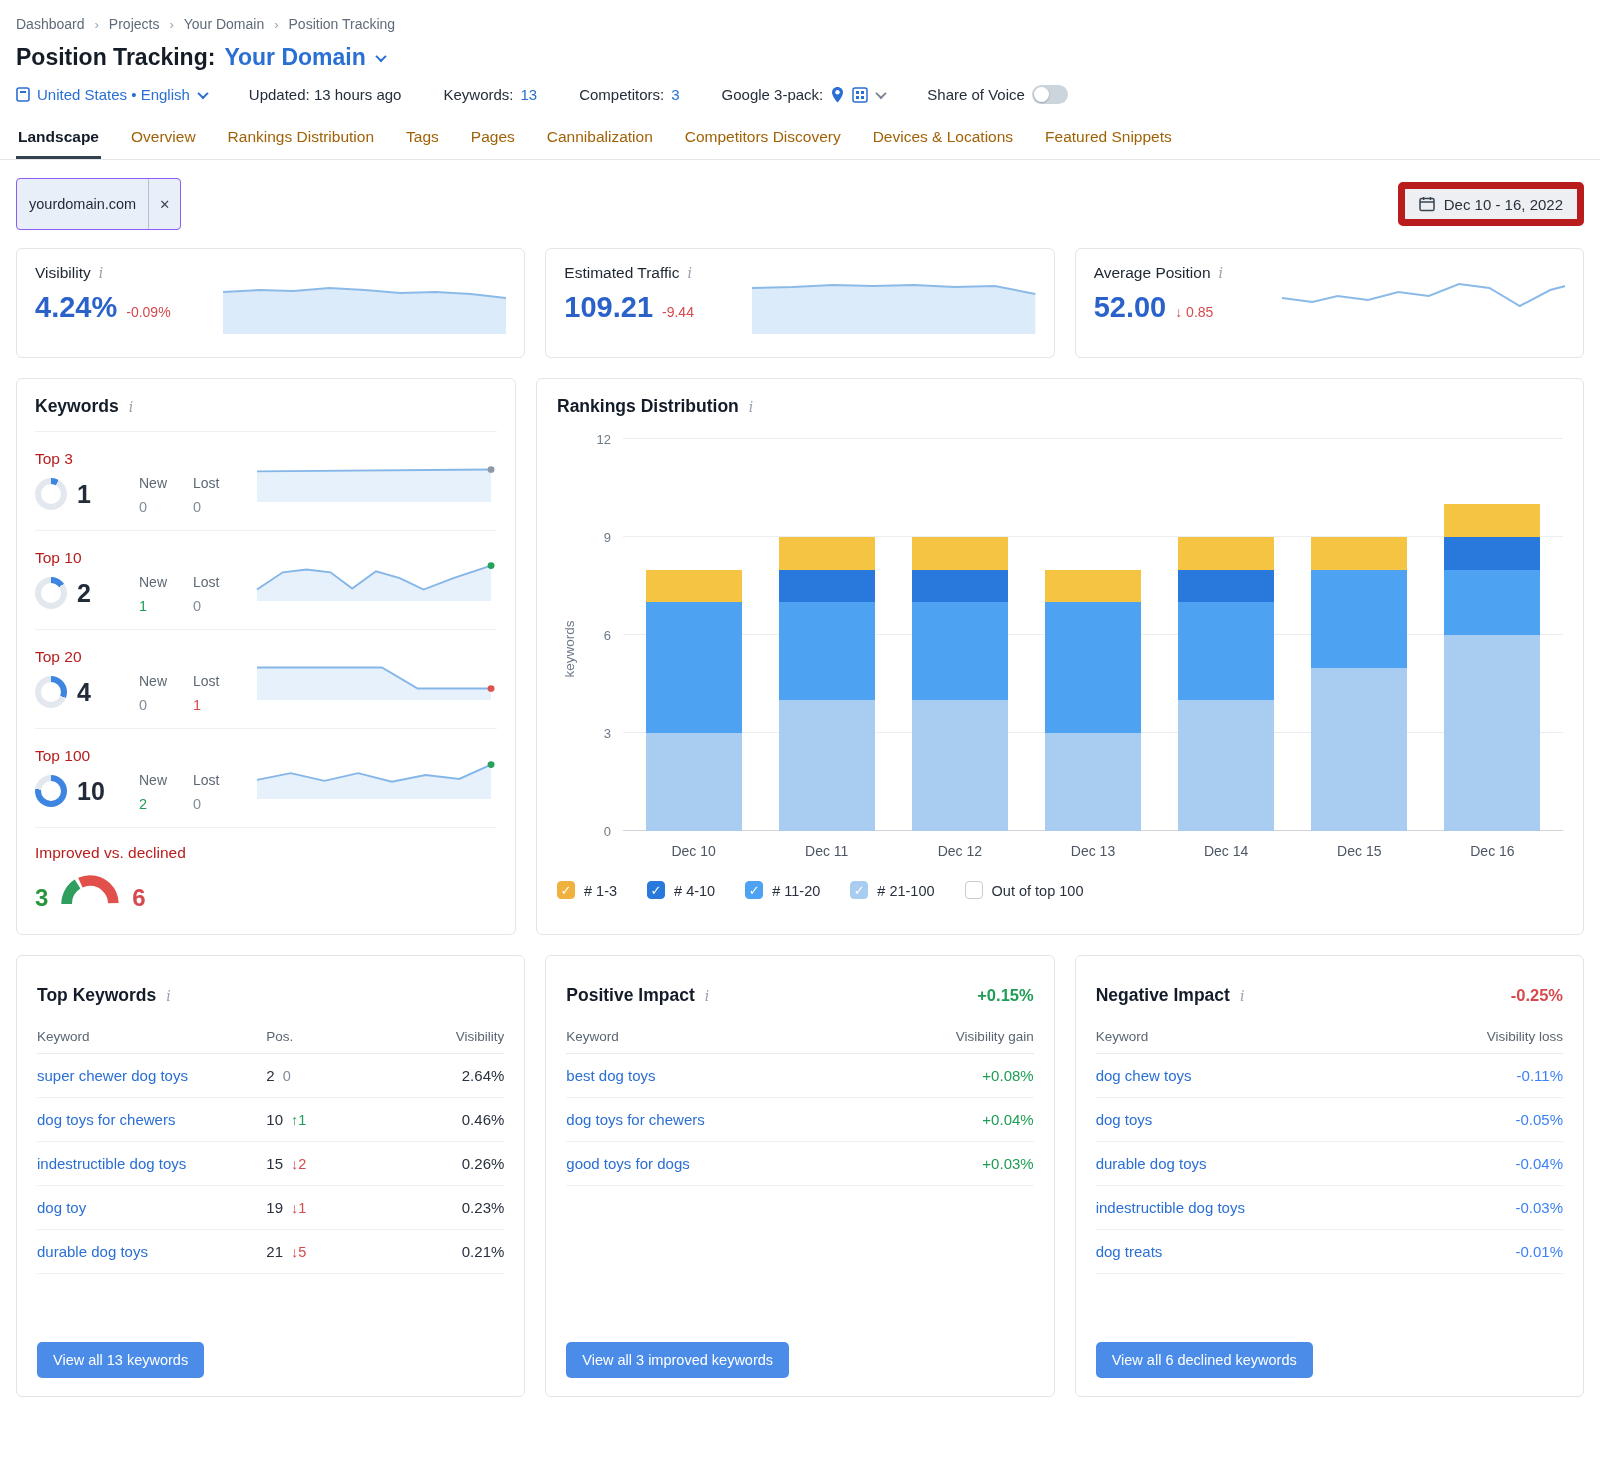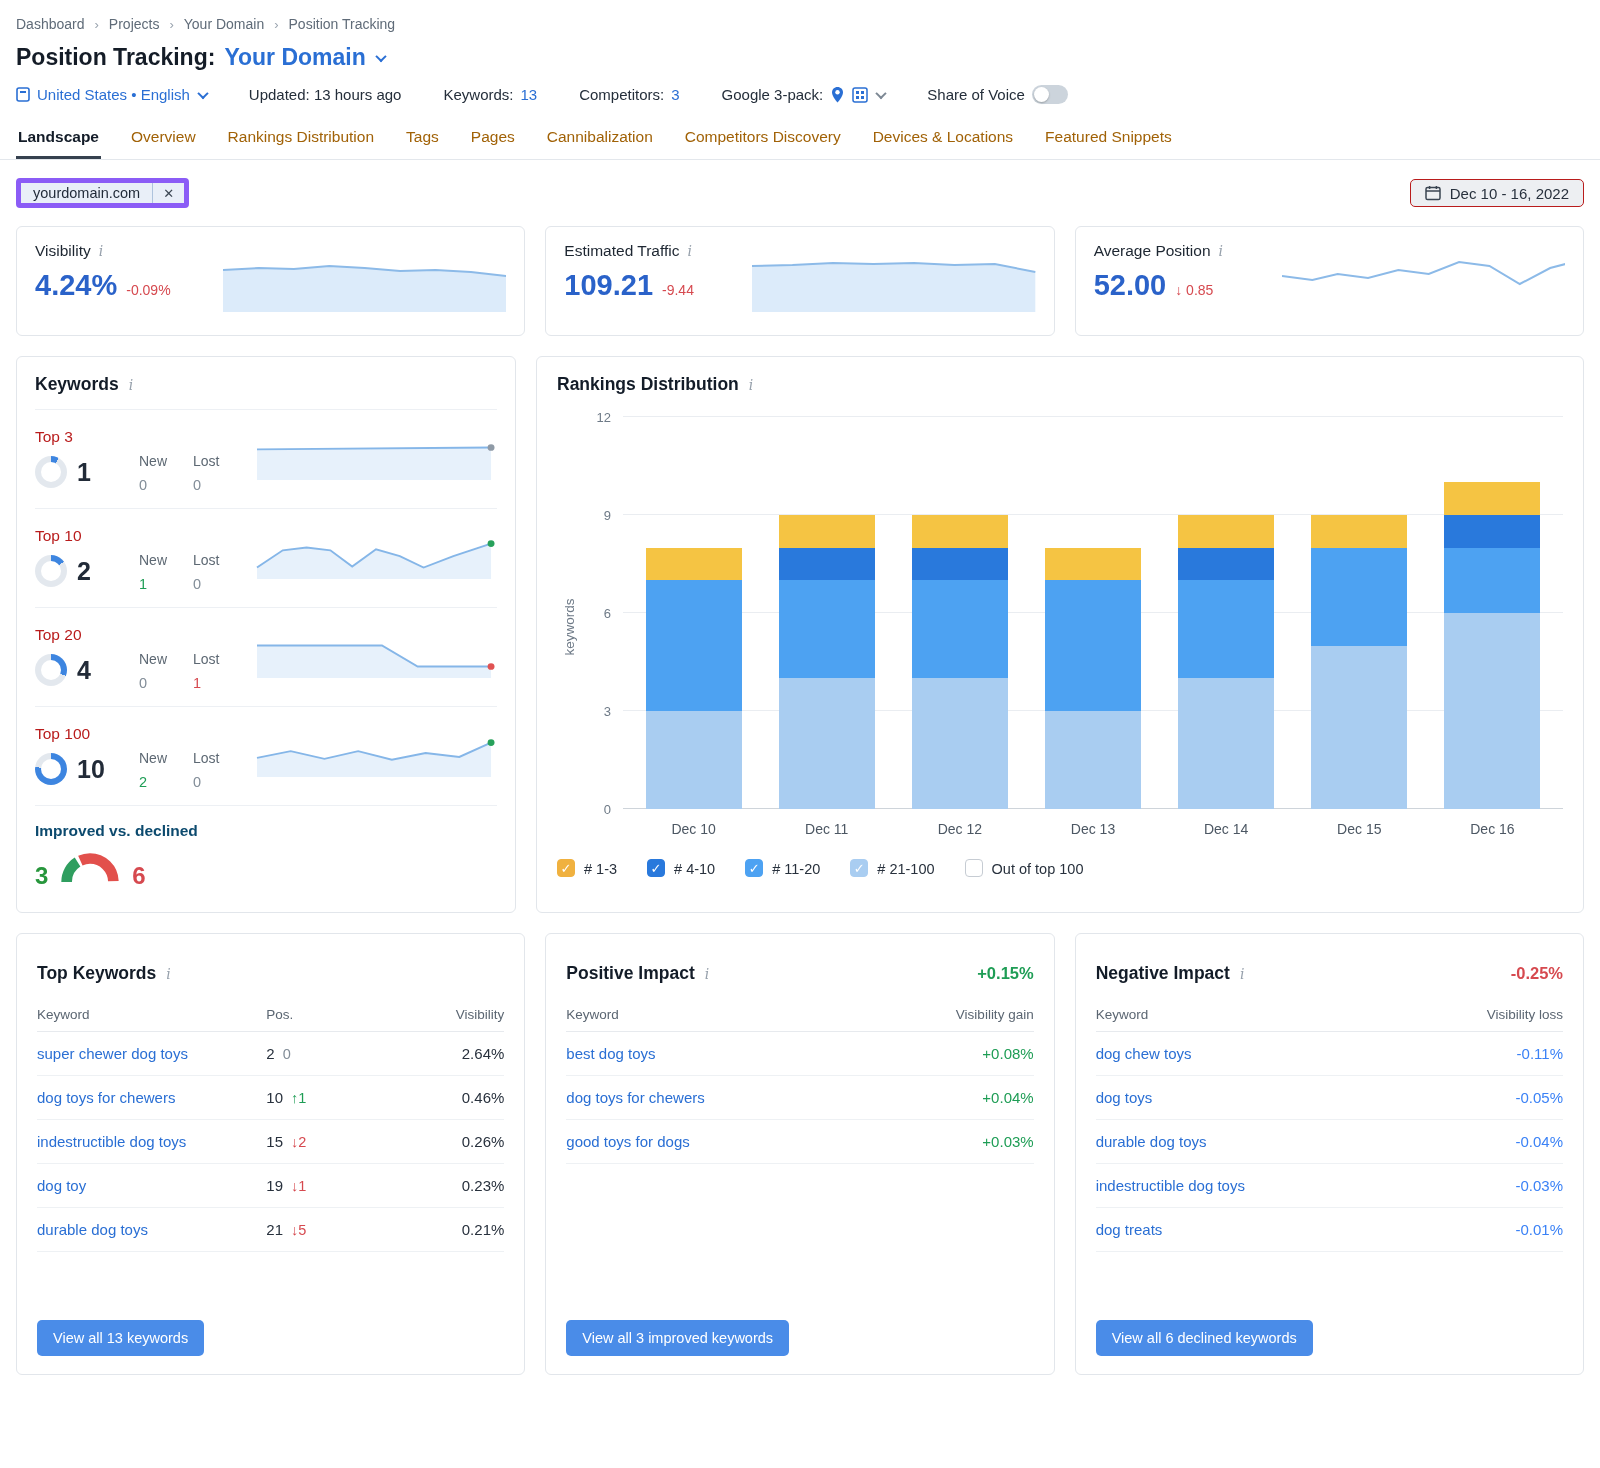--- a/index.html
+++ b/index.html
@@ -24,24 +24,24 @@
   .meta-item { display: flex; align-items: center; gap: 7px; }
   .link-blue { color: #2a6fd4; cursor: pointer; }
   .toggle { width: 36px; height: 19px; border-radius: 10px; background: #ccd4dc; position: relative; cursor: pointer; }
   .toggle .knob { position: absolute; left: 2px; top: 2px; width: 15px; height: 15px; border-radius: 50%; background: #fff; box-shadow: 0 1px 2px rgba(0,0,0,.25); }
   .tabs { display: flex; gap: 28px; margin: 16px -16px 0; padding: 0 16px; border-bottom: 1px solid #e3e7ec; }
   .tab { padding: 8px 2px 13px; font-size: 15.5px; color: #a16207; cursor: pointer; white-space: nowrap; }
   .tab.active { color: #131c28; font-weight: bold; box-shadow: inset 0 -3px 0 #36414f; }
 
   .content { padding: 18px 16px 16px; }
   .filter-row { display: flex; justify-content: space-between; align-items: center; }
-  .chip { display: flex; align-items: center; height: 30px; background: #e9eff8; border: 5px solid #8b5cf6; border-radius: 4px; overflow: hidden; cursor: pointer; }
+  .chip { display: flex; align-items: center; height: 52px; background: #e9eff8; border: 1px solid #8b5cf6; border-radius: 4px; overflow: hidden; cursor: pointer; }
   .chip-text { padding: 0 12px; font-size: 14.5px; color: #1f2937; }
   .chip-x { padding: 0 10px; height: 100%; display: flex; align-items: center; border-left: 1px solid #aec3dd; color: #3c4754; font-size: 13px; cursor: pointer; }
-  .date-btn { display: flex; align-items: center; gap: 9px; height: 28px; padding: 0 14px; background: #edeff2; border: 1px solid #b91c1c; border-radius: 5px; font-size: 15px; color: #28313d; cursor: pointer; }
+  .date-btn { display: flex; align-items: center; gap: 9px; height: 44px; padding: 0 14px; background: #edeff2; border: 7px solid #b91c1c; border-radius: 5px; font-size: 15px; color: #28313d; cursor: pointer; }
 
   .card { background: #fff; border: 1px solid #e2e6eb; border-radius: 6px; }
   .info-i { font-family: "DejaVu Serif", serif; font-style: italic; color: #97a1ac; font-size: 14px; cursor: pointer; padding: 0 2px; }
 
   .metrics { display: grid; grid-template-columns: repeat(3, 1fr); gap: 20px; margin-top: 18px; }
   .metric-card { height: 110px; padding: 15px 18px; display: flex; gap: 16px; }
   .metric-left { min-width: 172px; }
   .metric-label { display: flex; align-items: center; gap: 6px; font-size: 15.5px; color: #1d2631; }
   .metric-value-row { display: flex; align-items: baseline; gap: 9px; margin-top: 9px; }
   .metric-value { font-size: 29px; font-weight: bold; color: #2a62c9; }
@@ -60,21 +60,21 @@
   .donut { width: 32px; height: 32px; border-radius: 50%; background: #e3e8ee; position: relative; }
   .donut::after { content: ""; position: absolute; inset: 6px; border-radius: 50%; background: #fff; }
   .kw-count { font-size: 25px; font-weight: bold; color: #222b38; }
   .nl-col { align-self: start; padding-top: 30px; }
   .nl-head { font-size: 14px; color: #5d6873; margin-bottom: 8px; }
   .nl-val { font-size: 14.5px; color: #828d98; }
   .nl-val[data-dir="pos"] { color: #1e9d55; }
   .nl-val[data-dir="neg"] { color: #d6494f; }
   .kw-spark svg { display: block; width: 100%; }
   .improved-block { border-top: 1px solid #edf0f4; padding: 16px 0 18px; }
-  .improved-label { font-size: 15.5px; color: #0c4a6e; font-weight: bold; }
+  .improved-label { font-size: 15.5px; color: #b91c1c; }
   .gauge-row { display: flex; align-items: flex-end; gap: 10px; margin-top: 10px; }
   .imp-num { font-size: 24px; font-weight: bold; color: #27963c; line-height: 1; }
   .dec-num { font-size: 24px; font-weight: bold; color: #d6494f; line-height: 1; }
 
   .chart-card { display: flex; flex-direction: column; padding: 0 20px 12px; }
   .chart-grid { display: grid; grid-template-columns: 24px 42px 1fr; margin-top: 8px; }
   .y-axis-label-wrap { position: relative; }
   .y-axis-label { position: absolute; top: 50%; left: 50%; transform: translate(-50%,-50%) rotate(-90deg); font-size: 13.5px; color: #6e7a87; white-space: nowrap; }
   .y-axis { position: relative; height: 392px; }
   .y-tick { position: absolute; right: 12px; transform: translateY(50%); font-size: 13px; color: #6e7a87; }

